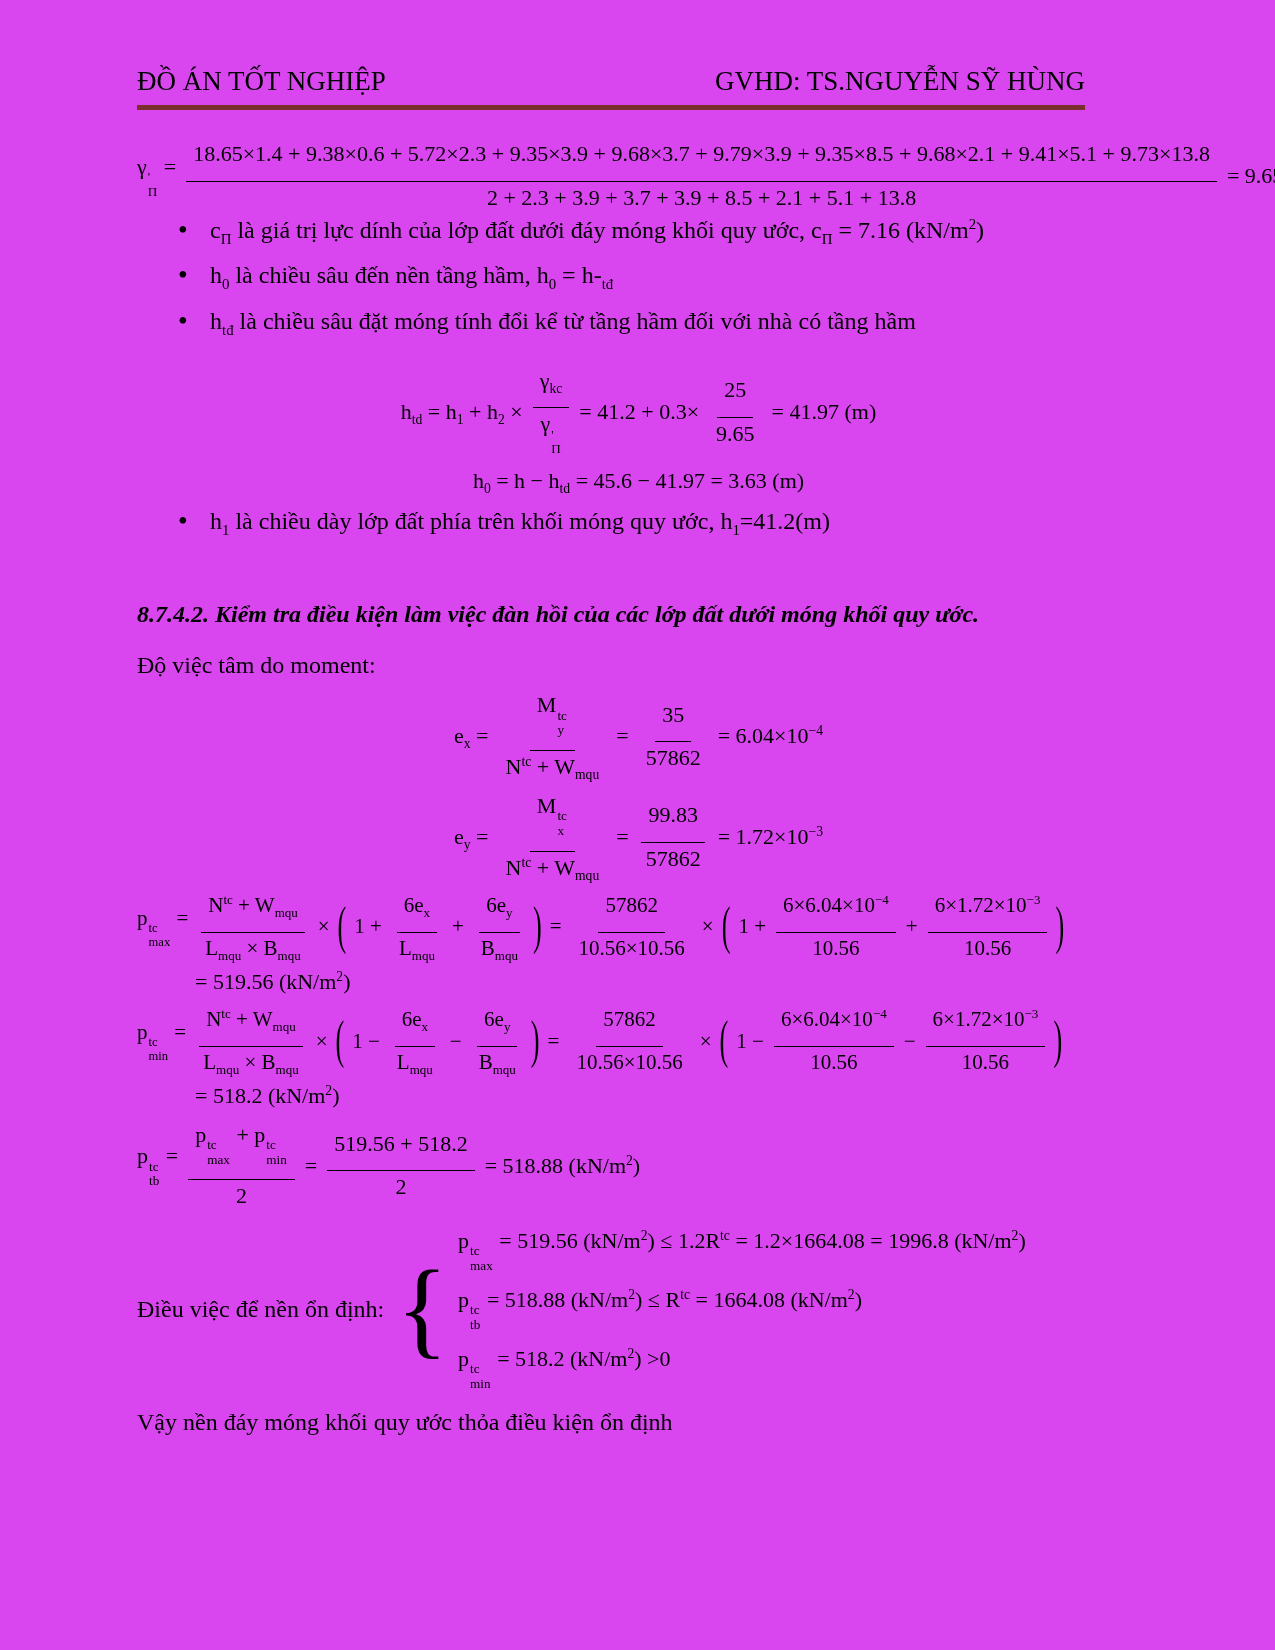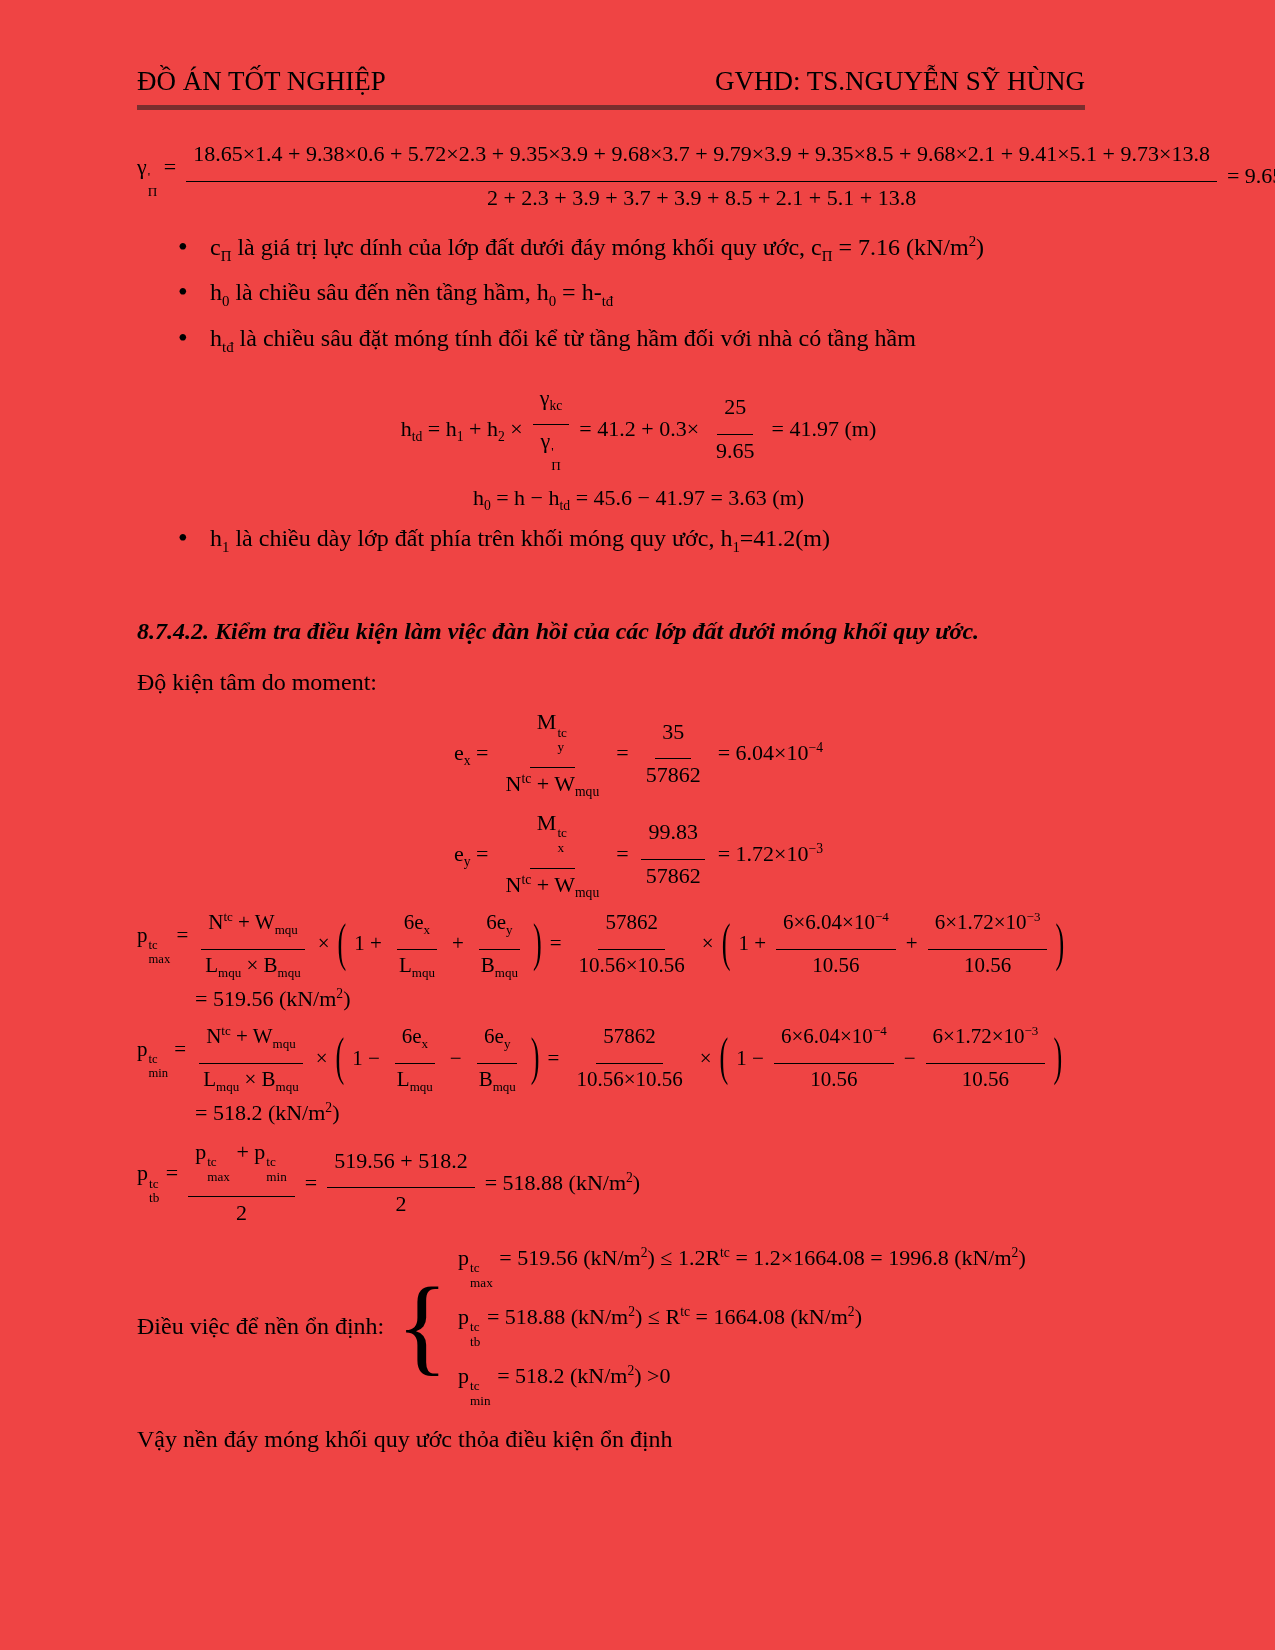--- a/index.html
+++ b/index.html
@@ -1,18 +1,18 @@
 <!DOCTYPE html>
 <html style="--rule: #7a2e2e;"><head>
 <meta charset="utf-8">
 <style>
   html,body{margin:0;padding:0;background:#ffffff;}
   .page{
     width:1275px;height:1650px;box-sizing:border-box;
-    background:#ef4444;color:#000;
+    background:#d946ef;color:#000;
     font-family:"Liberation Serif","DejaVu Serif",serif;
     font-size:24px;line-height:1.3;
     padding:64px 130px 140px 137px;
     display:flex;flex-direction:column;position:relative;overflow:hidden;
   }
   .hdr,.ftr{display:flex;justify-content:space-between;width:948px;font-size:27px;}
   .rule{width:948px;height:5px;background:var(--rule,#7a2e2e);margin-top:6px;}
   .ftr-rule{margin-top:0;margin-bottom:10px;}
   .ftr-wrap{margin-top:auto;}
 
@@ -30,21 +30,21 @@
   .ss{display:inline-flex;flex-direction:column;align-items:flex-start;font-size:0.6em;line-height:1.12;vertical-align:-0.55em;padding:0 1px;}
   .b{font-weight:bold;}
   .bp{display:inline-block;transform:scaleY(2.05);font-size:1.25em;margin:0 3px;line-height:1;}
   .brace{display:inline-block;font-size:108px;line-height:0;margin:0 10px 0 12px;font-weight:300;}
   .result-line{margin-left:58px;margin-top:6px;}
 
   
   .heading{font-weight:bold;font-style:italic;font-size:24px;margin:48px 0 0;}
   .para{margin:20px 0 0;}
   .closing{margin:16px 0 0;}
-  .bullets{list-style:none;margin:20px 0 0;padding:0 0 0 73px;}
+  .bullets{list-style:none;margin:3px 0 0;padding:0 0 0 73px;}
   .bullets li{position:relative;margin:0 0 14px;}
   .bullets li::before{content:"•";position:absolute;left:-32px;top:-3px;font-size:1.15em;}
   .cond{display:flex;align-items:center;margin-top:16px;}
   .cond-lines{display:flex;flex-direction:column;gap:12px;font-size:22px;white-space:nowrap;}
 
   .mtA{margin-top:30px;}
   .mtB{margin-top:16px;}
   .mtC{margin-top:10px;}
 </style>
 </head>
@@ -100,21 +100,21 @@
     <span class="tok"><span>h</span><sub>0</sub><span> = h − h</span><sub>td</sub><span> = 45.6 − 41.97 = 3.63 (m)</span></span>
   </div>
 
   <ul class="bullets mtC">
     <li><span><span>h</span><sub>1</sub><span> là chiều dày lớp đất phía trên khối móng quy ước, h</span><sub>1</sub><span>=41.2(m)</span></span></li>
   </ul>
 
 
   <div class="heading">8.7.4.2. Kiểm tra điều kiện làm việc đàn hồi của các lớp đất dưới móng khối quy ước.</div>
 
-  <p class="para">Độ kiện tâm do moment:</p>
+  <p class="para">Độ việc tâm do moment:</p>
 
   <div class="fm center mtC">
     <span class="tok"><span>e</span><sub>x</sub><span> =</span></span>
     <span class="frac">
       <span class="num"><span>M</span><span class="ss">
             <span>tc</span>
             <span>y</span>
           </span></span>
       <span class="den"><span>N</span><sup>tc</sup><span> + W</span><sub>mqu</sub></span>
     </span>

